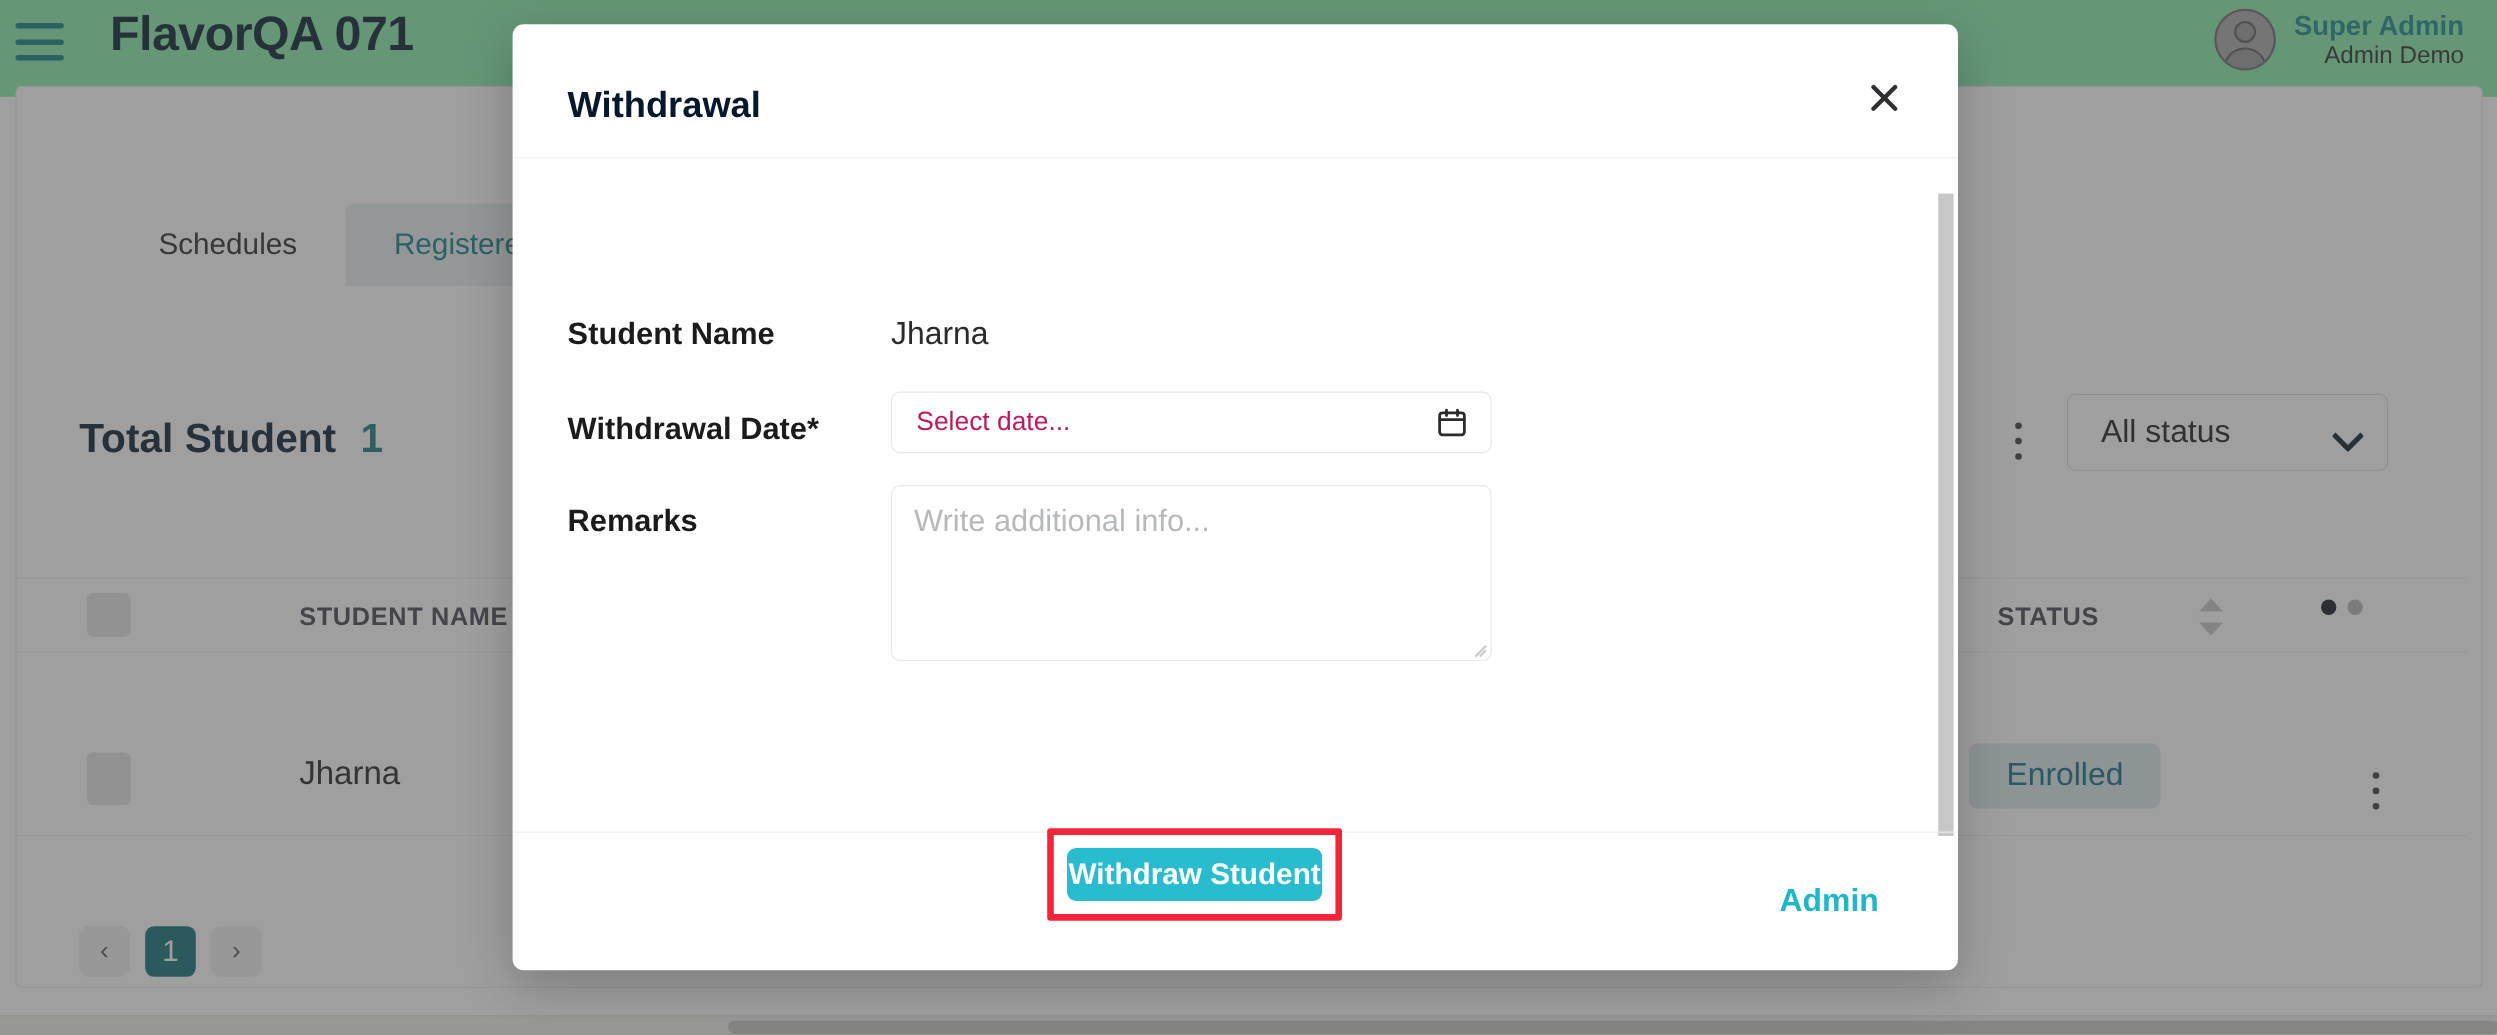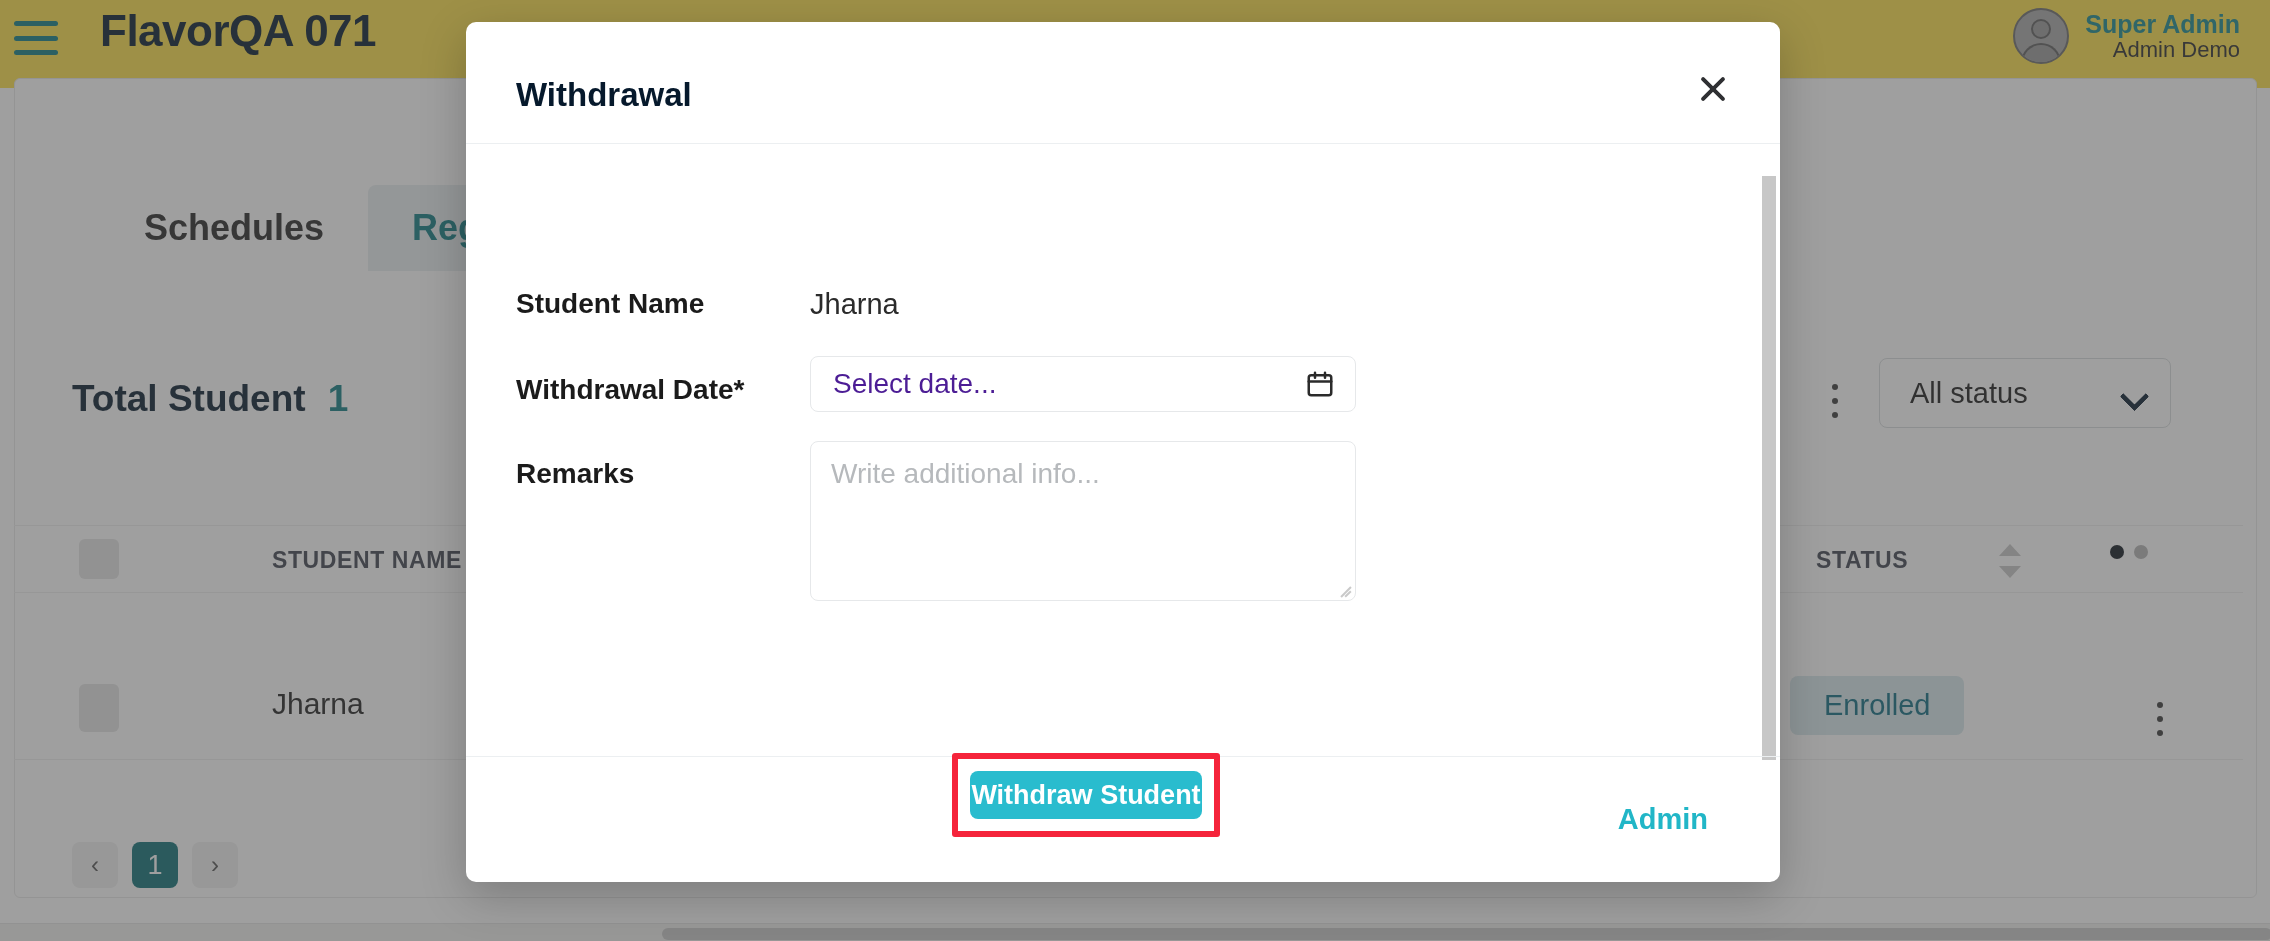--- a/index.html
+++ b/index.html
@@ -24,21 +24,21 @@
     position: absolute;
     inset: 0;
     background: #ffffff;
   }
 
   .topbar {
     position: absolute;
     left: 0; top: 0;
     width: 2270px;
     height: 88px;
-    background: #fde047;
+    background: #86efac;
     display: flex;
     align-items: center;
   }
 
   .hamburger {
     position: absolute;
     left: 14px;
     top: 21px;
     width: 44px;
     height: 34px;
@@ -134,22 +134,22 @@
   .tabs {
     position: absolute;
     left: 100px;
     top: 185px;
     display: flex;
     align-items: stretch;
     gap: 0;
   }
   .tab {
     padding: 22px 44px;
-    font-size: 36px;
-    font-weight: 700;
+    font-size: 27px;
+    font-weight: 400;
     color: #262626;
     cursor: pointer;
     white-space: nowrap;
   }
   .tab.active {
     color: #107c82;
     background: #e9eef0;
     border-radius: 8px 8px 0 0;
   }
 
@@ -495,22 +495,22 @@
     border: 1px solid #e6e8ea;
     border-radius: 8px;
     background: #ffffff;
     display: flex;
     align-items: center;
     justify-content: space-between;
     padding: 0 20px 0 22px;
     cursor: pointer;
   }
   .date-input .ph {
-    font-size: 28px;
-    color: #4c1d95;
+    font-size: 24px;
+    color: #be185d;
   }
   .cal-icon { width: 30px; height: 30px; flex: 0 0 auto; }
 
   .remark-area {
     position: absolute;
     left: 344px;
     top: 265px;
     width: 546px;
     height: 160px;
     border: 1px solid #e6e8ea;

